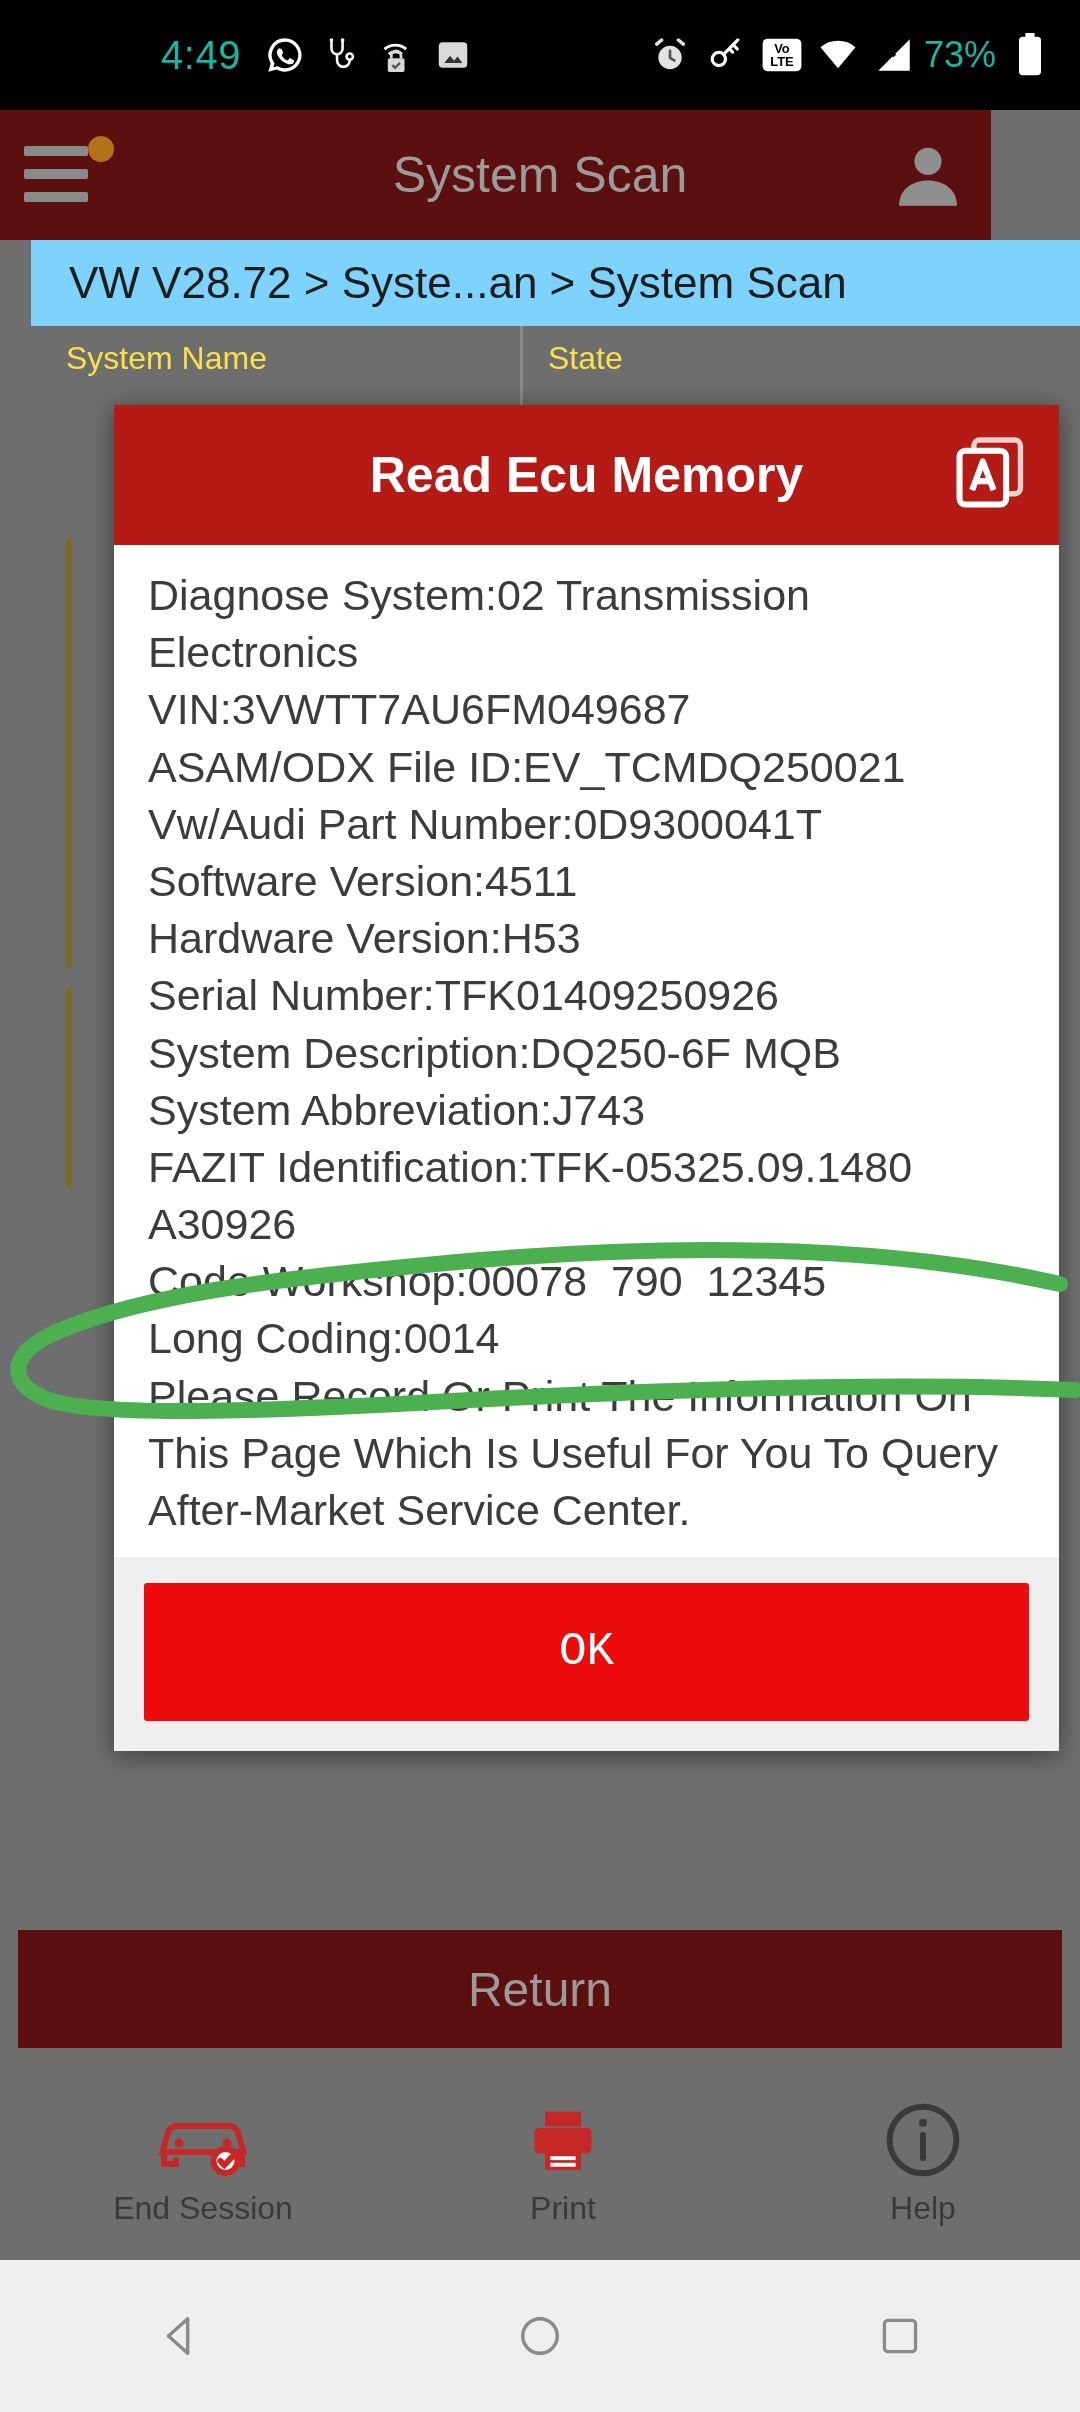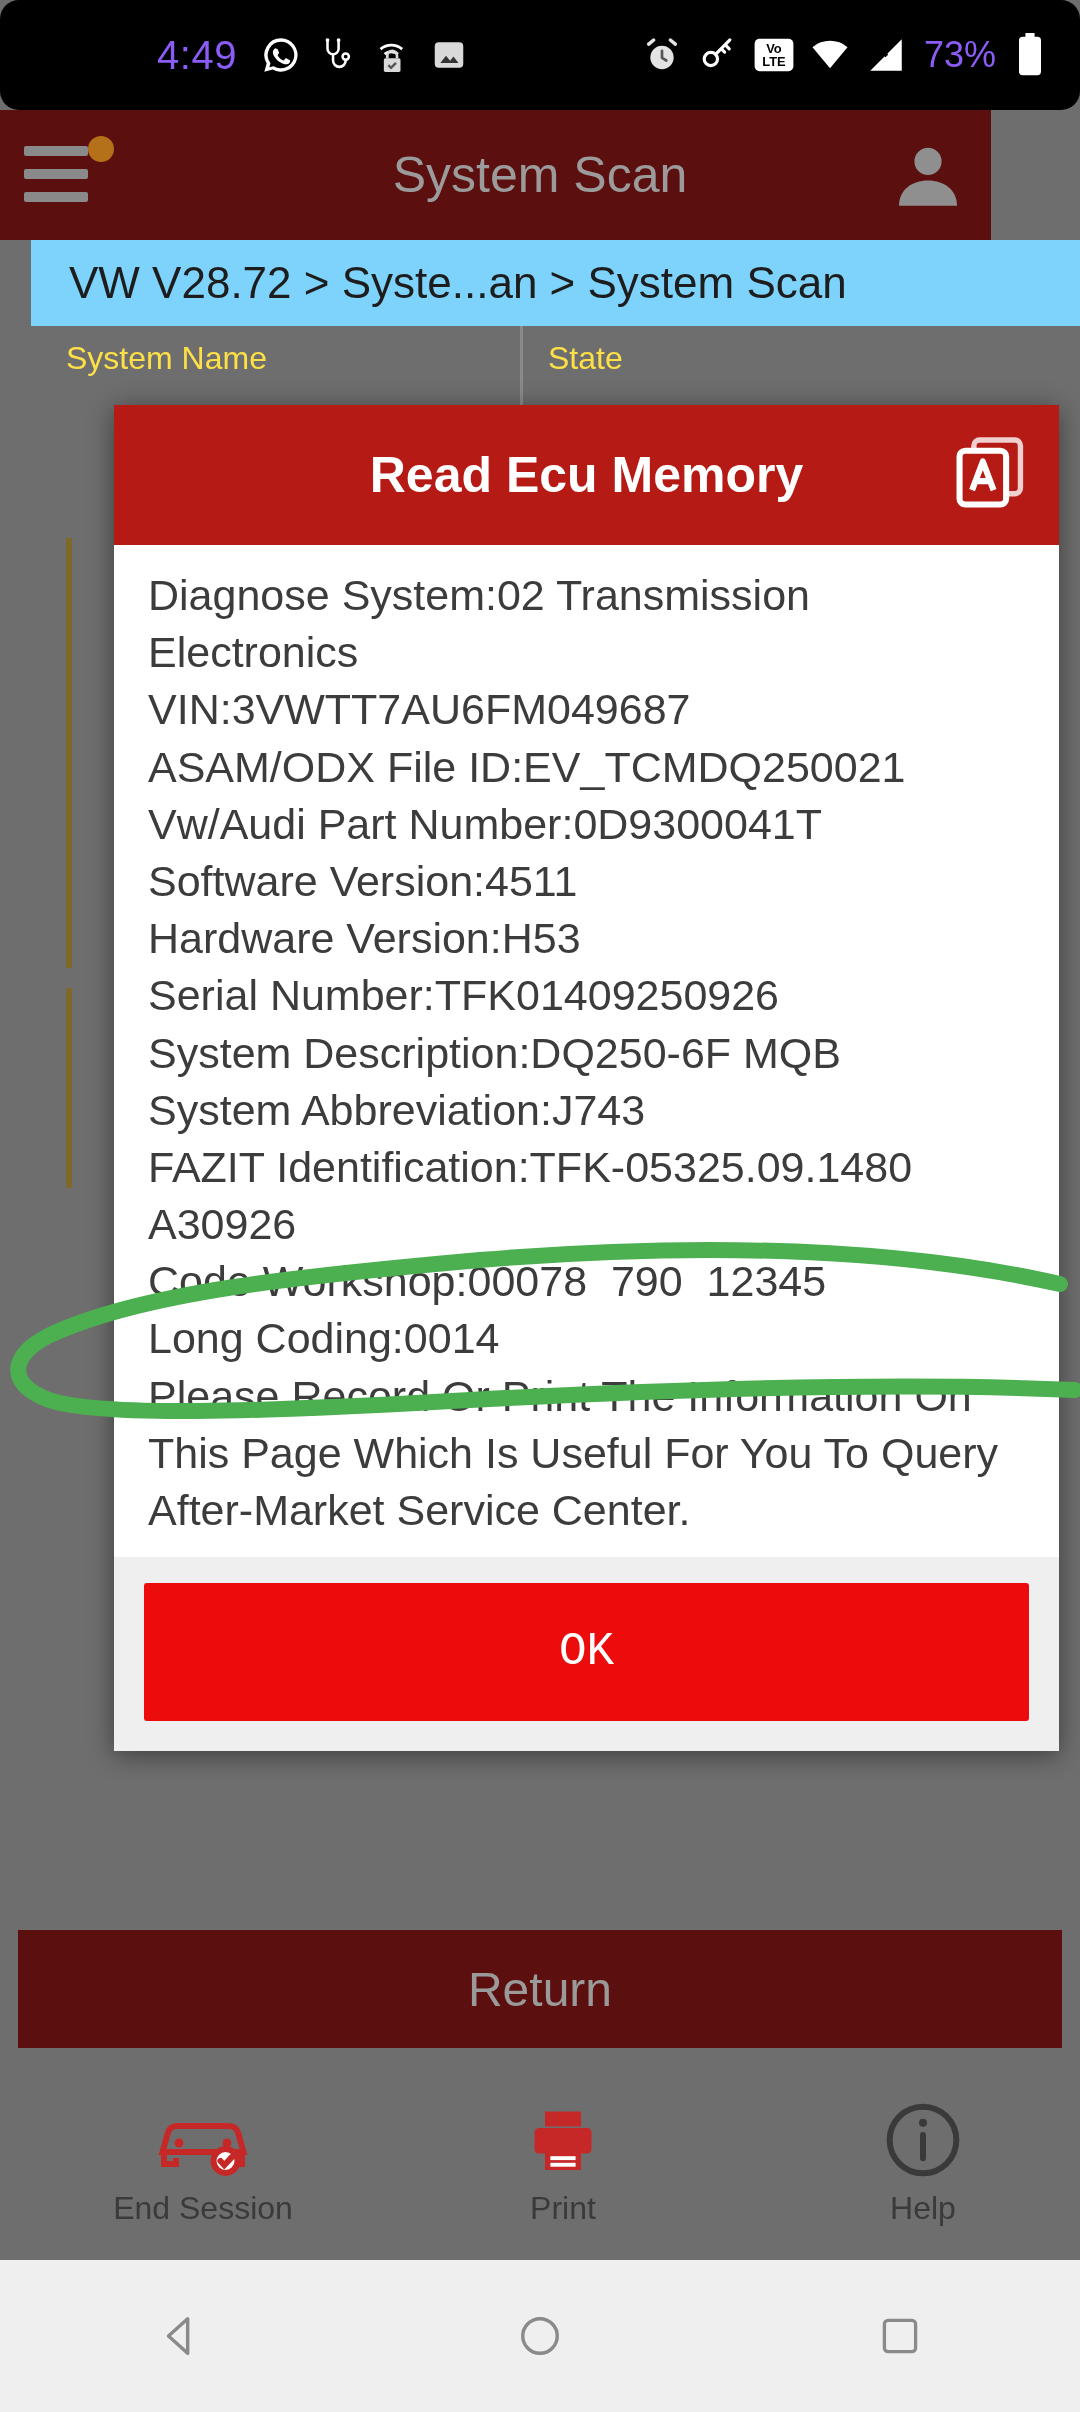--- a/index.html
+++ b/index.html
@@ -8,29 +8,29 @@
     background:#6e6e6e;
     font-family:"Liberation Sans", sans-serif;
     position:relative;
     overflow:hidden;
     -webkit-font-smoothing:antialiased;
   }
 
   
   .statusbar{
     position:absolute; top:0; left:0; width:1080px; height:110px;
-    background:#000; color:#8b5cf6;
+    background:#000; color:#14b8a6;
     display:flex; align-items:center; justify-content:flex-end;
-    padding-right:22px; box-sizing:border-box;border-radius:19px;
+    padding-right:22px; box-sizing:border-box;
   }
   .sb-left-spacer{ flex:1; }
   .sb-time{ font-size:40px; letter-spacing:.5px; margin-right:16px; font-weight:400;}
   .sb-ico{ width:42px; height:42px; margin:0 7px; display:inline-flex; align-items:center; justify-content:center;}
   .sb-ico svg{ display:block; }
-  .sb-batt{ font-size:36px; margin-left:10px; margin-right:6px;}
+  .sb-batt{ font-size:36px; margin-left:2px; margin-right:6px;}
 
   
   .appbar{
     position:absolute; top:110px; left:0; width:991px; height:130px;
     background:#5c0f0f;
   }
   .appbar .hamburger{
     position:absolute; left:24px; top:36px; width:64px; height:56px;
     display:flex; flex-direction:column; justify-content:space-between;
     cursor:pointer;

